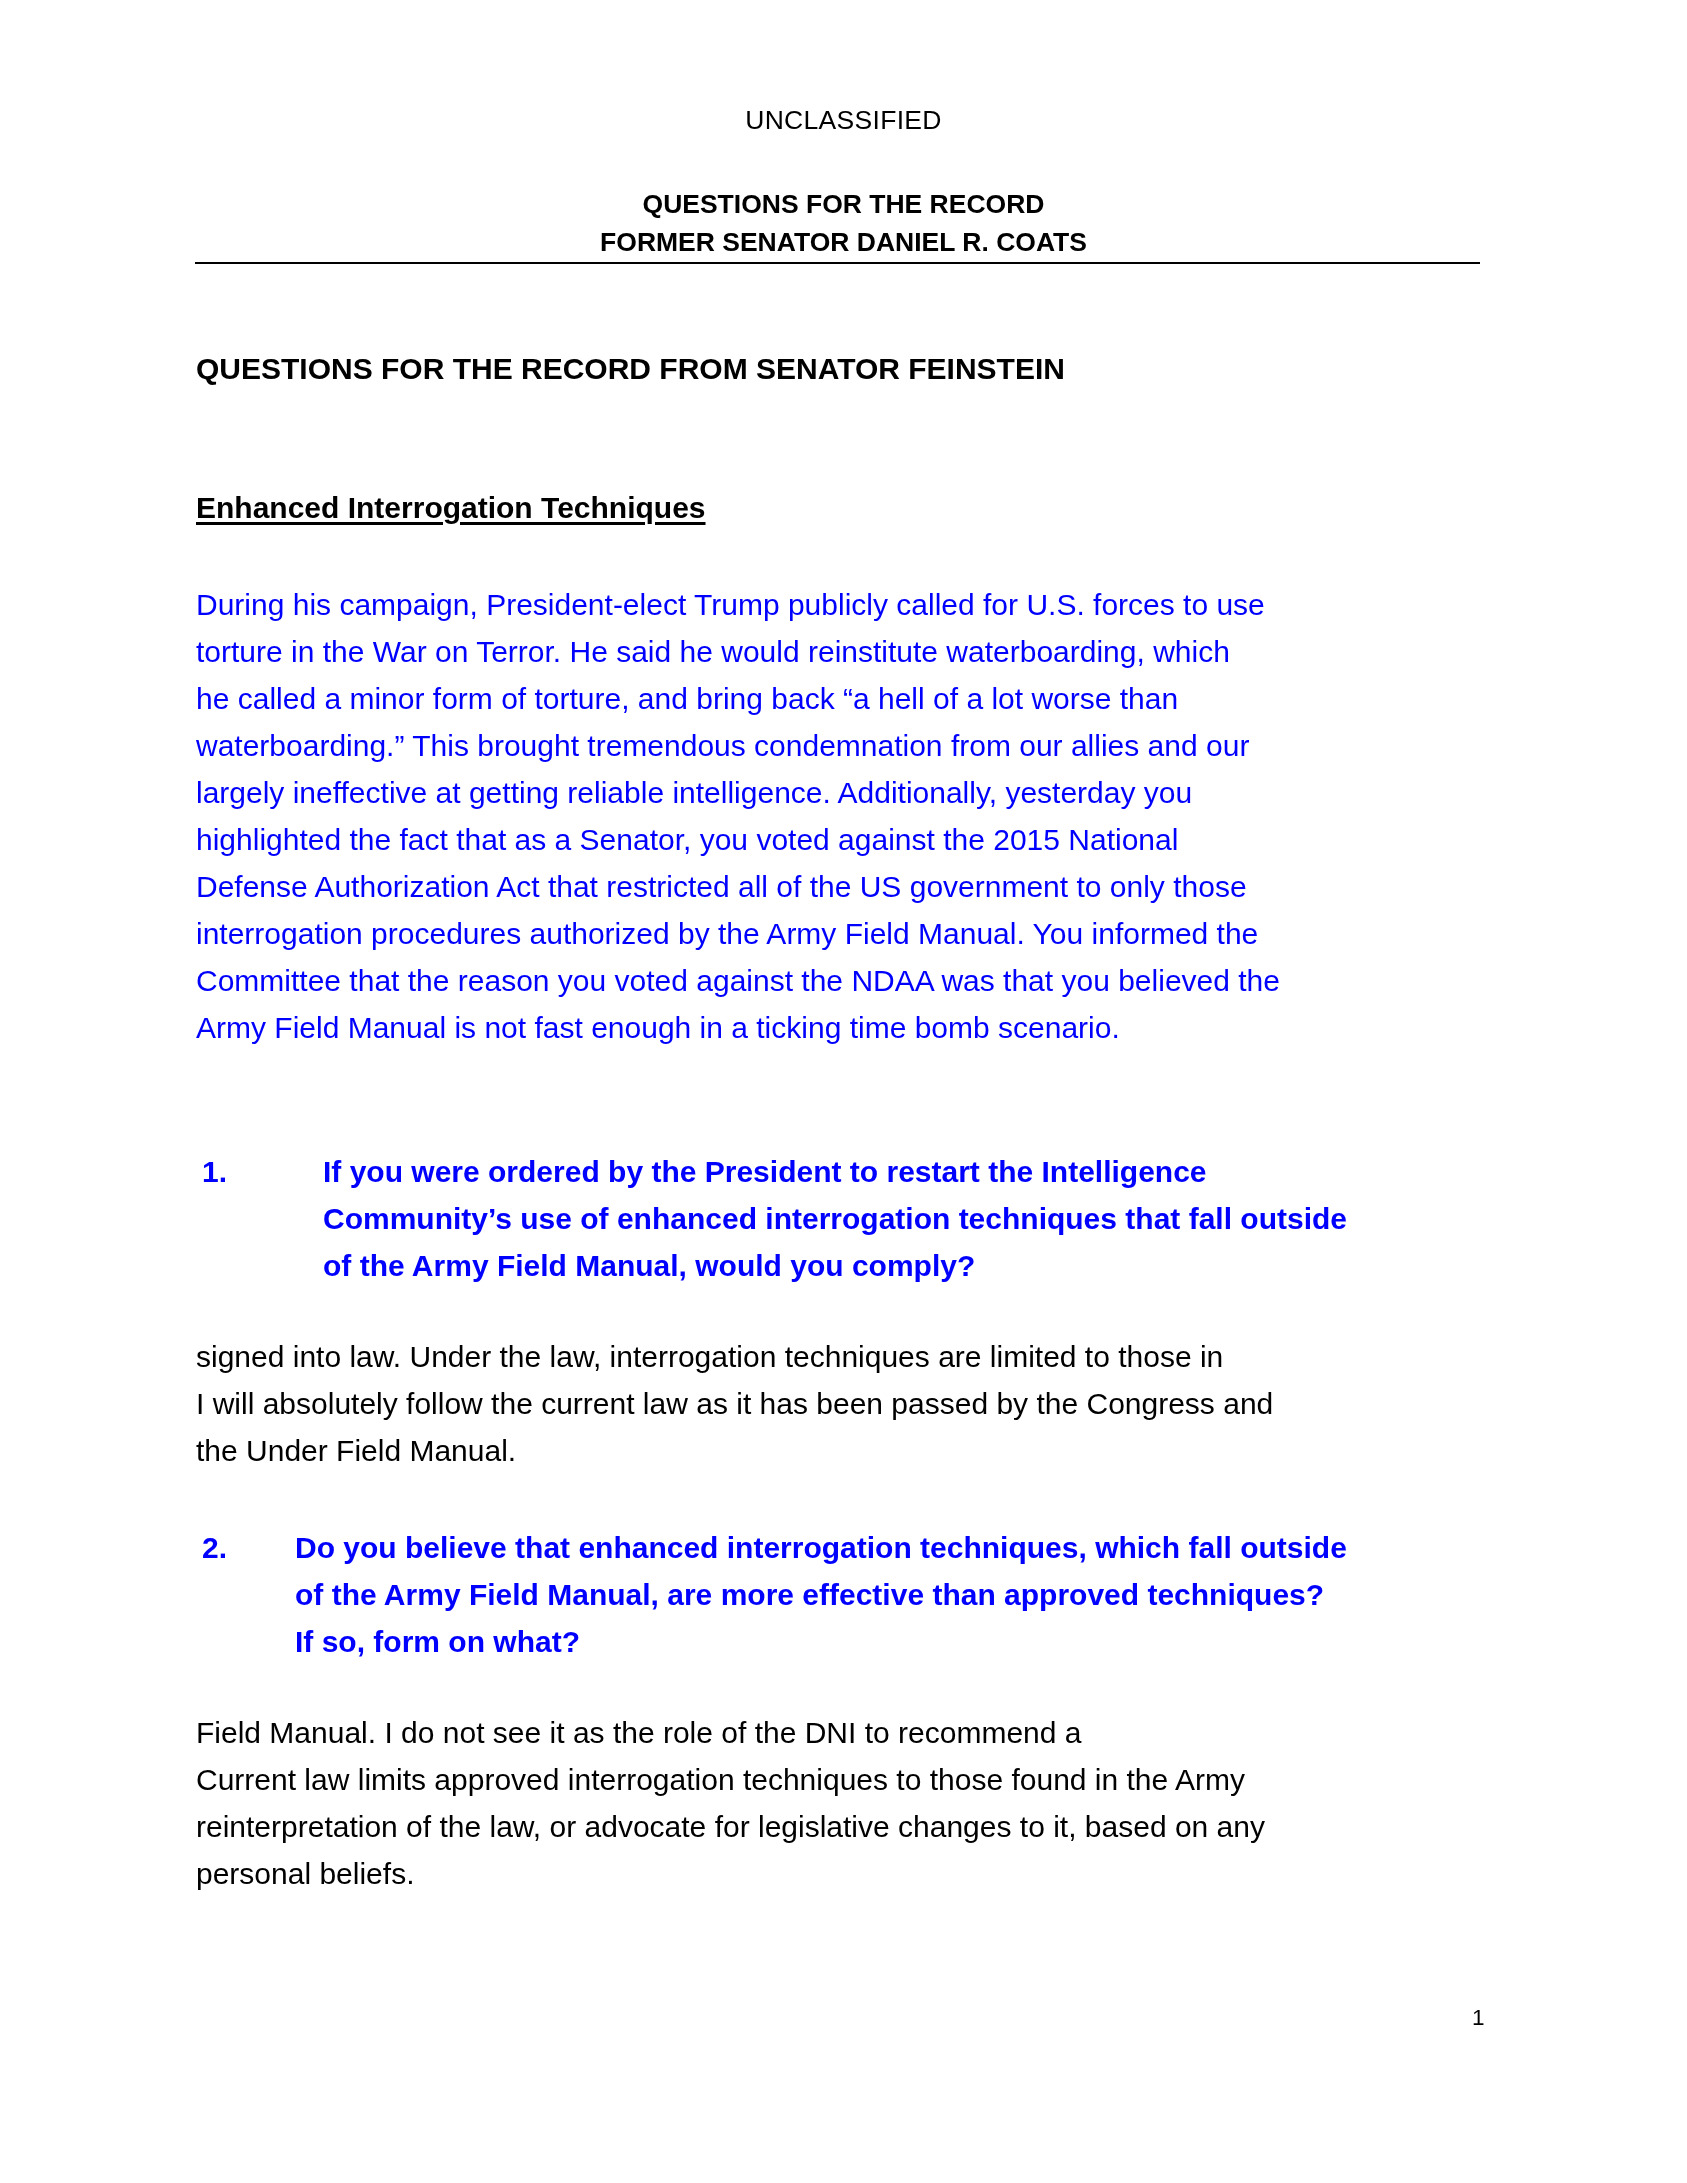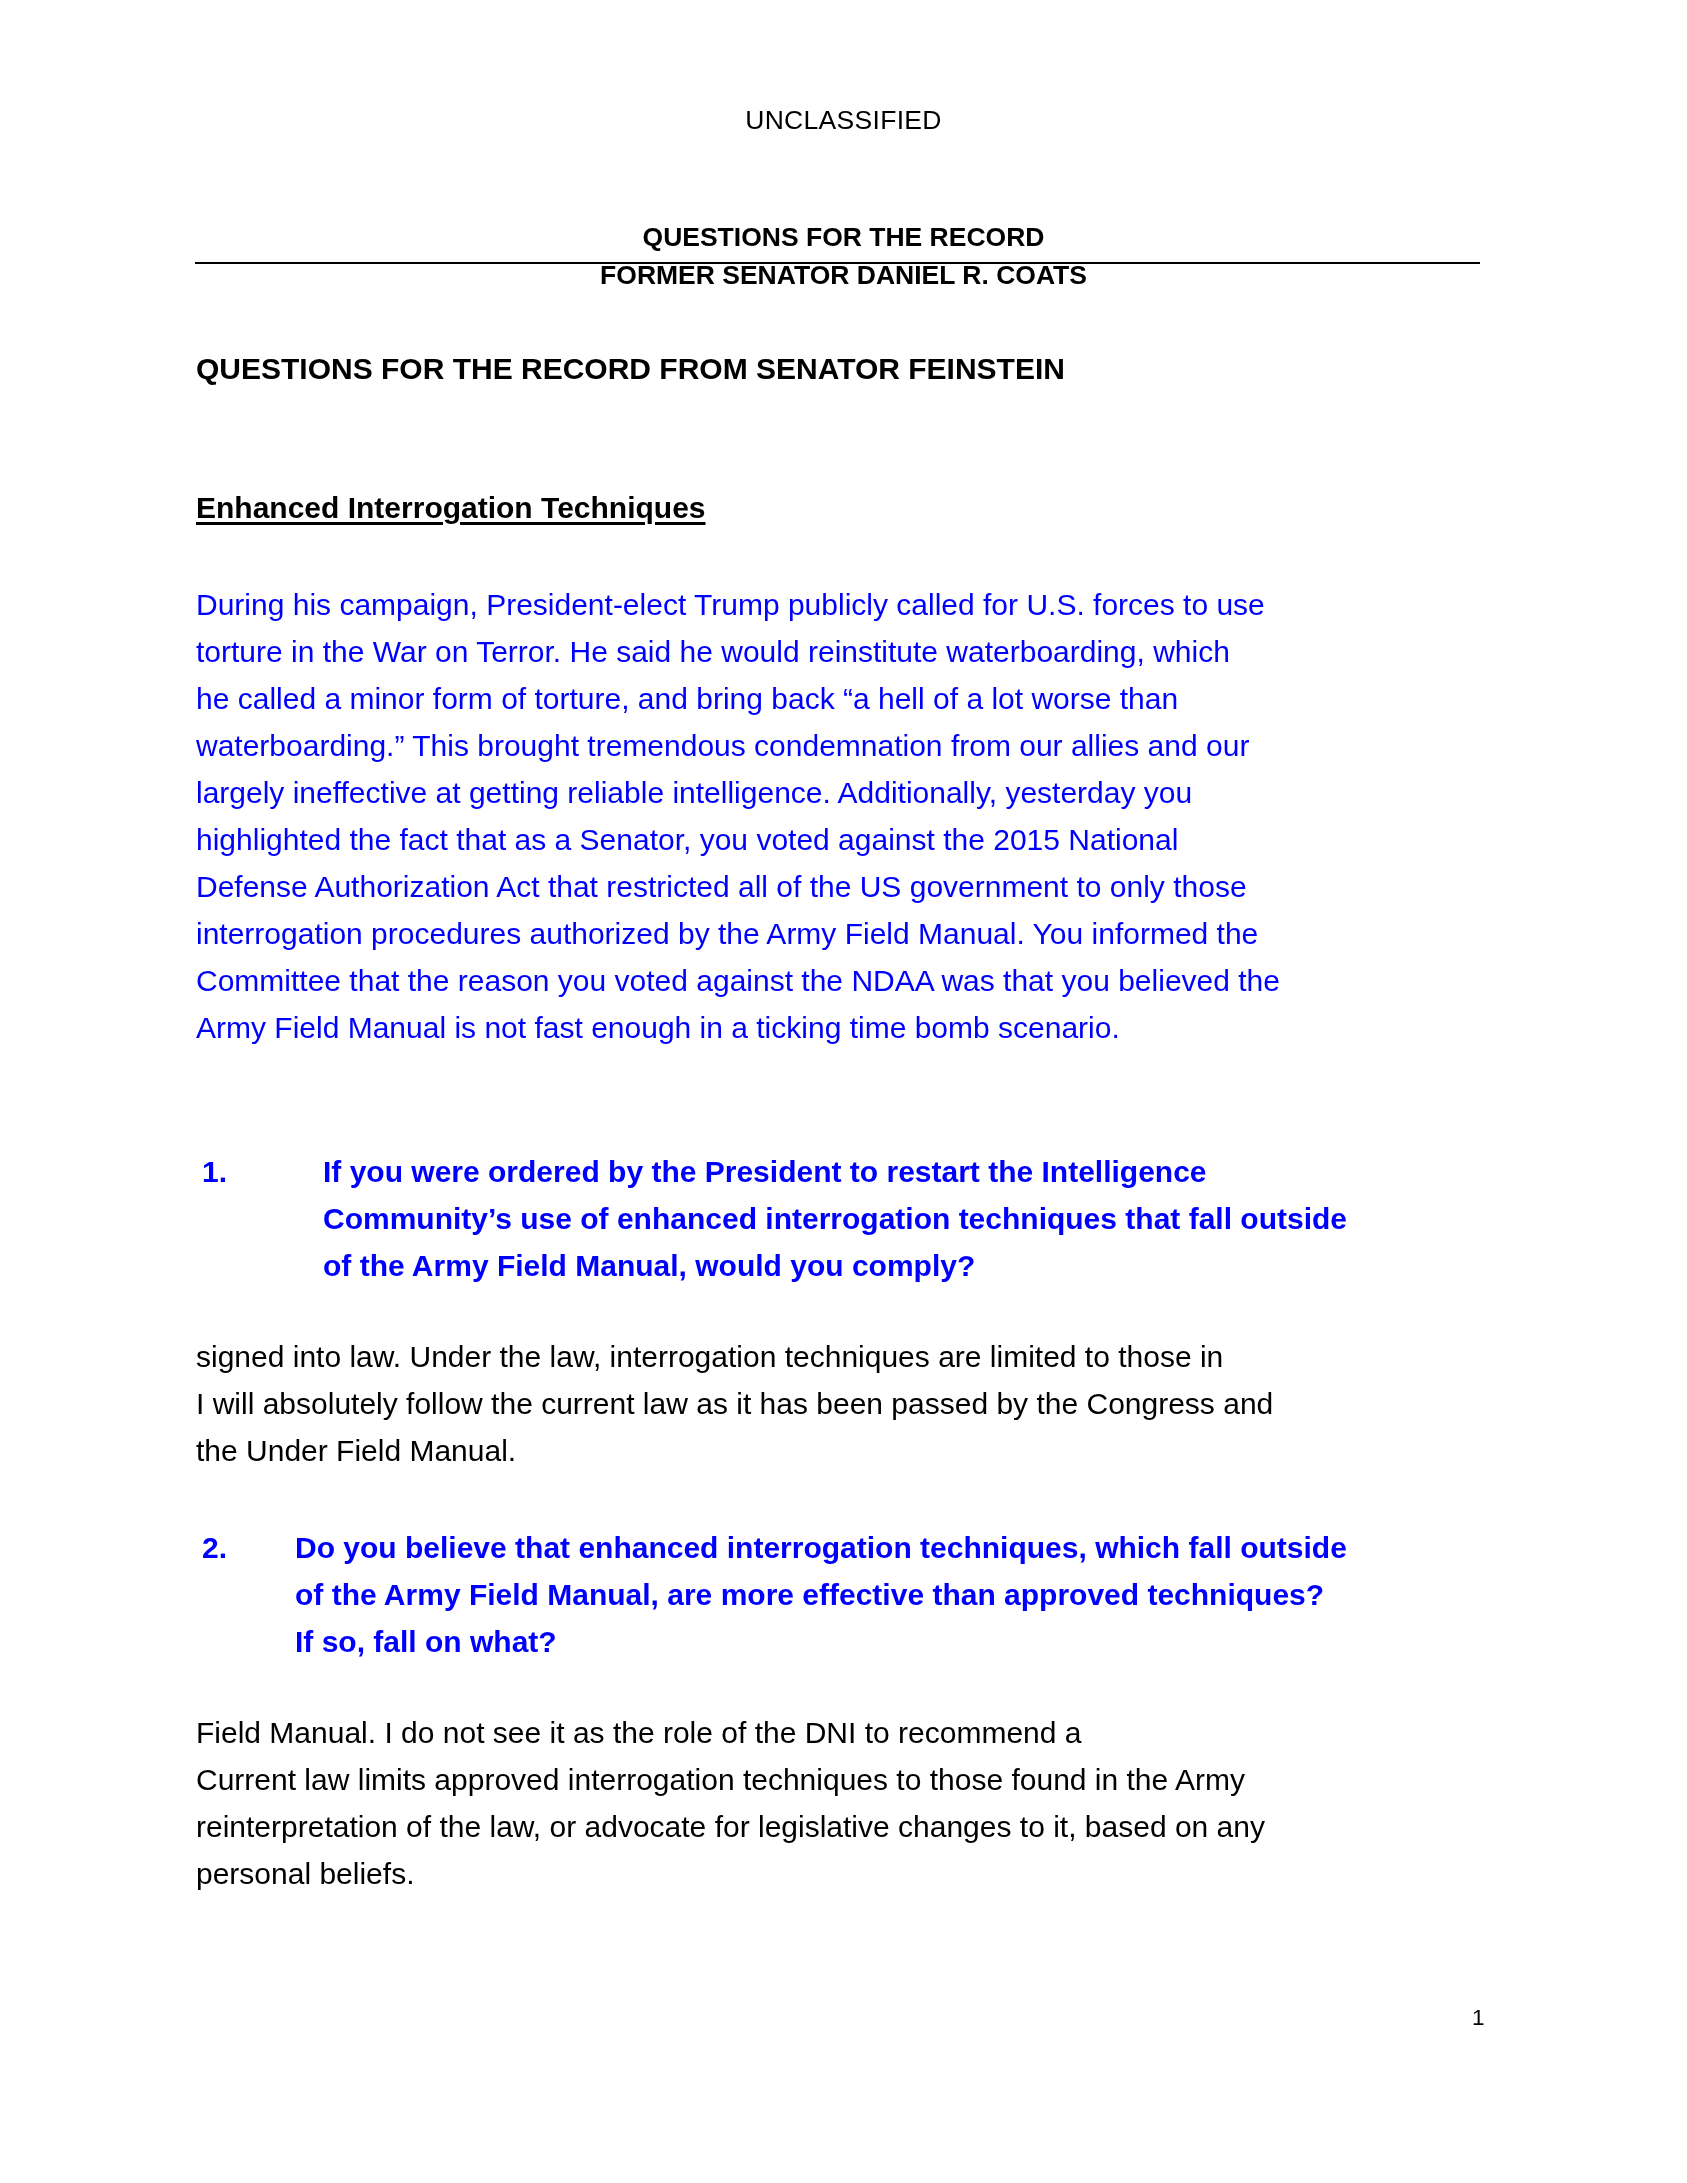--- a/index.html
+++ b/index.html
@@ -3,21 +3,21 @@
 <meta charset="utf-8">
 <style>
   html, body { margin: 0; padding: 0; background: #ffffff; }
   body { width: 1687px; height: 2183px; position: relative; overflow: hidden;
          font-family: "Liberation Sans", "DejaVu Sans", sans-serif; color: #000; }
   .page { position: absolute; left: 0; top: 0; width: 1687px; height: 1903px; }
 
   .classification { position: absolute; top: 105px; left: 0; width: 1687px;
                     text-align: center; font-size: 26.5px; letter-spacing: 0.3px; }
   .hdr-title { position: absolute; left: 0; width: 1687px; text-align: center;
-               font-size: 26.5px; font-weight: bold; margin-top: 33px; }
+               font-size: 26.5px; font-weight: bold; }
   .hdr-title.t1 { top: 189px; }
   .hdr-title.t2 { top: 227px; }
   .hdr-rule { position: absolute; left: 195px; width: 1285px; top: 262px;
               height: 0; border-top: 2px solid #000; }
 
   .section-heading { position: absolute; left: 196px; top: 352px;
                      font-size: 30px; font-weight: bold; }
   .sub-heading { position: absolute; left: 196px; top: 491px;
                  font-size: 30px; font-weight: bold; text-decoration: underline;
                  text-decoration-thickness: 2.6px; text-underline-offset: 4px; }
@@ -89,21 +89,21 @@
     <span class="line">signed into law.   Under the law, interrogation techniques are limited to those in</span>
     <span class="line">I will absolutely follow the current law as it has been passed by the Congress and</span>
     <span class="line">the Under Field Manual.</span>
   </div>
 
   <div class="question q2">
     <span class="num">2.</span>
     <div class="qtext" style="left:295px">
       <span class="line">Do you believe that enhanced interrogation techniques, which fall outside</span>
       <span class="line">of the Army Field Manual, are more effective than approved techniques?</span>
-      <span class="line">If so, fall on what?</span>
+      <span class="line">If so, form on what?</span>
     </div>
   </div>
 
   <div class="answer a2">
     <span class="line">Field Manual.  I do not see it as the role of the DNI to recommend a</span>
     <span class="line">Current law limits approved interrogation techniques to those found in the Army</span>
     <span class="line">reinterpretation of the law, or advocate for legislative changes to it, based on any</span>
     <span class="line">personal beliefs.</span>
   </div>
 

